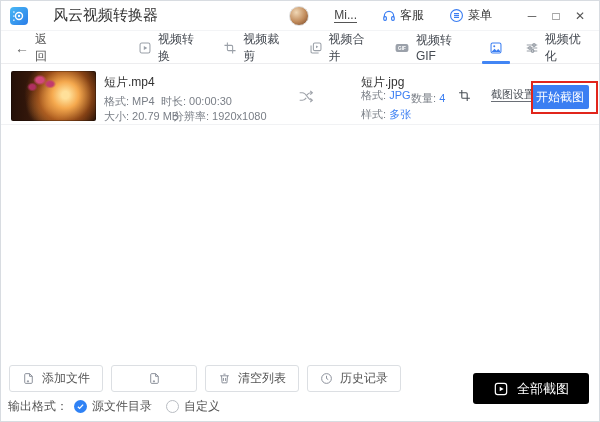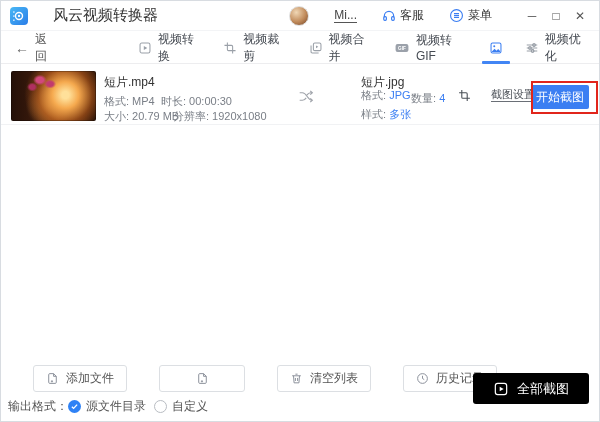--- a/index.html
+++ b/index.html
@@ -44,24 +44,24 @@
   .fdetail { position:absolute; font-size:11px; color:#7a7f87; white-space:nowrap; }
   .blue { color:#3b7ef2; }
   .shuffle { position:absolute; left:297px; top:25px; color:#a0a4ab; cursor:pointer; display:flex; }
   .settings { position:absolute; left:457px; top:24px; display:flex; align-items:center; gap:20px; cursor:pointer; }
   .settings .slabel { font-size:11px; color:#4a4f56; border-bottom:1px solid #6a6f76; line-height:13px; }
   .startbtn { position:absolute; left:530px; top:21px; width:58px; height:24px; background:#3b7ef2; color:#fff; font-size:12px; border:none; border-radius:2px; cursor:pointer; font-family:inherit; }
   .redbox { position:absolute; left:530px; top:17px; width:67px; height:33px; border:2px solid #e1251b; pointer-events:none; }
 
   
   .footer-btns { position:absolute; left:8px; top:364px; display:flex; gap:8px; }
-  .fbtn { height:27px; min-width:86px; padding:0 12px; display:flex; align-items:center; justify-content:center; gap:7px; background:#fff; border:1px solid #dcdfe3; border-radius:3px; font-size:12px; color:#555; cursor:pointer; font-family:Liberation Mono, monospace;margin-left:24px; }
+  .fbtn { height:27px; min-width:86px; padding:0 12px; display:flex; align-items:center; justify-content:center; gap:7px; background:#fff; border:1px solid #dcdfe3; border-radius:3px; font-size:12px; color:#555; cursor:pointer; font-family:Liberation Mono, monospace; }
   .fbtn .ficon { color:#8a8f99; display:flex; }
   .capture-all { position:absolute; left:472px; top:372px; width:116px; height:31px; background:#000000; border:none; border-radius:3px; color:#fff; font-size:13px; display:flex; align-items:center; justify-content:center; gap:8px; cursor:pointer; font-family:inherit; }
-  .output-row { position:absolute; left:7px; top:397px; display:flex; align-items:center; font-size:12px; color:#555; }
+  .output-row { position:absolute; left:7px; top:397px; display:flex; align-items:center; gap:6px; font-size:12px; color:#555; }
   .radio { display:flex; align-items:center; gap:5px; cursor:pointer; }
   .radio + .radio { margin-left:8px; }
   .rdot { width:13px; height:13px; border-radius:50%; border:1px solid #b9bdc3; background:#fff; display:flex; align-items:center; justify-content:center; }
   .rdot.checked { border:none; background:#2f82f5; }
   .rdot.checked svg { display:block; }
 </style>
 </head>
 <body>
 
 <div id="window">

